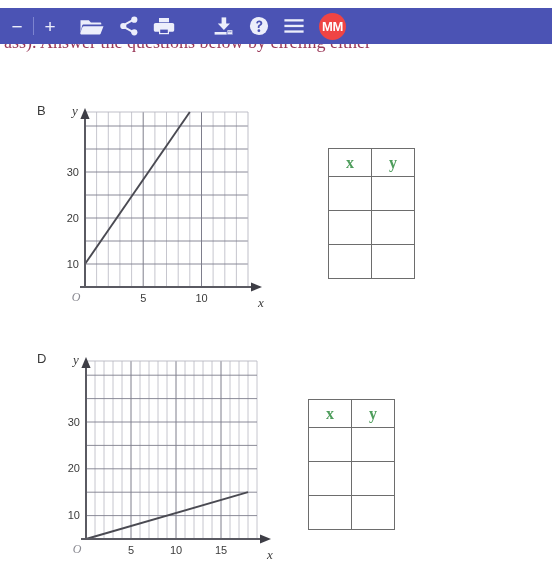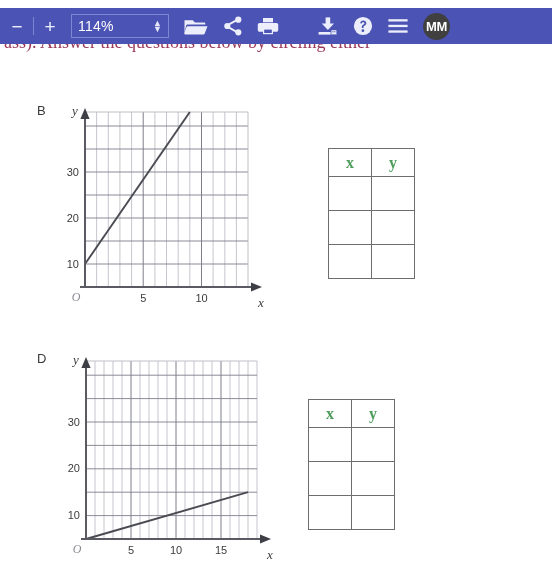--- a/index.html
+++ b/index.html
@@ -91,21 +91,21 @@
     font-size: 15px;
     color: #ffffff;
     margin-left: 7px;
     white-space: nowrap;
     letter-spacing: .1px;
   }
   .avatar {
     width: 27px;
     height: 27px;
     border-radius: 50%;
-    background: #404040;
+    background: #ef4444;
     color: #ffffff;
     font-size: 13px;
     font-weight: 700;
     display: flex;
     align-items: center;
     justify-content: center;
     flex: none;
     letter-spacing: -0.3px;
   }
 
@@ -194,27 +194,20 @@
   <div class="tb-btn zoom-minus">
     <span>−</span>
   </div>
 
   <div class="divider-v"></div>
 
   <div class="tb-btn zoom-plus">
     <span>+</span>
   </div>
 
-  <div class="zoom-box">
-    <span class="zoom-val">114%</span>
-    <span class="spin">
-      <span>▲</span>
-      <span>▼</span>
-    </span>
-  </div>
 
   <div class="icon-gap"></div>
 
   <div class="tb-btn">
     <svg class="svg-ico" width="26" height="20" viewBox="0 0 26 20">
       <path d="M1.5 4.2h8.3l2.1 2.2h9.2c.7 0 1.2.5 1.2 1.1v1.1H4.8c-.8 0-1.5.5-1.7 1.2L1.5 16.4V4.2z" fill="#eceefb"></path>
       <path d="M4.9 10.2h19.6l-2.8 7.4c-.2.6-.8 1-1.5 1H2.7c-1 0-1.7-1-1.4-1.9l2.2-5.8c.2-.4.6-.7 1.4-.7z" fill="#eceefb"></path>
     </svg>
   </div>
 

